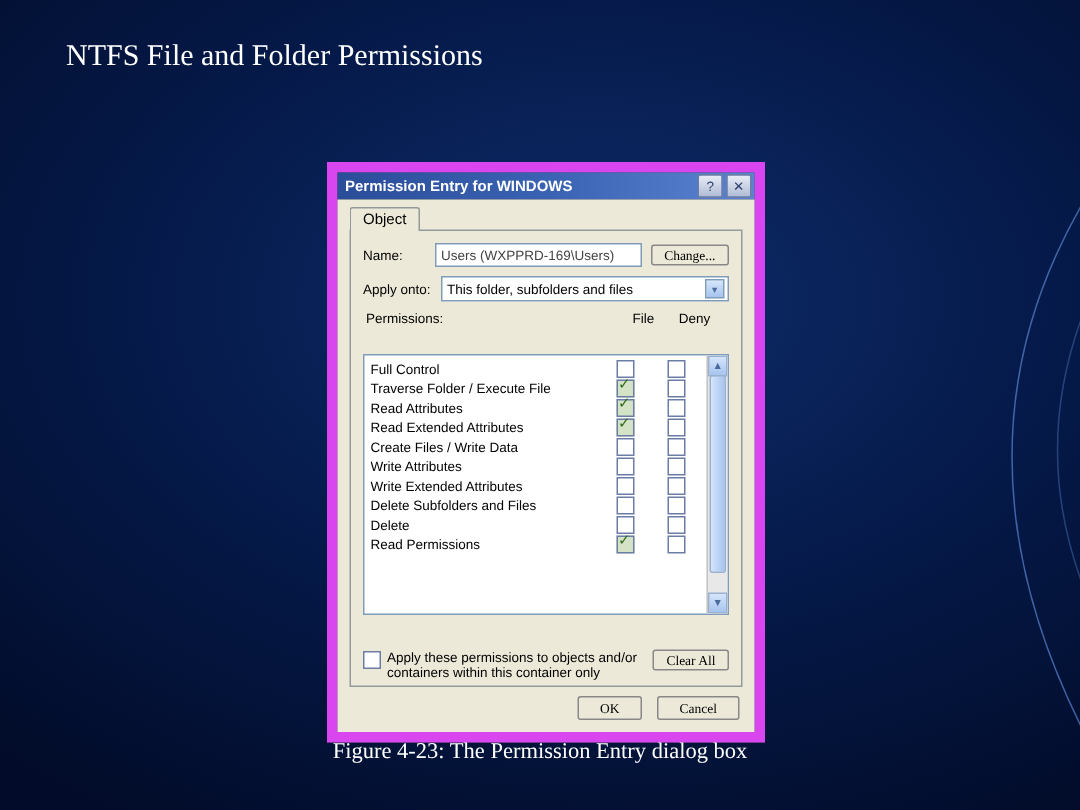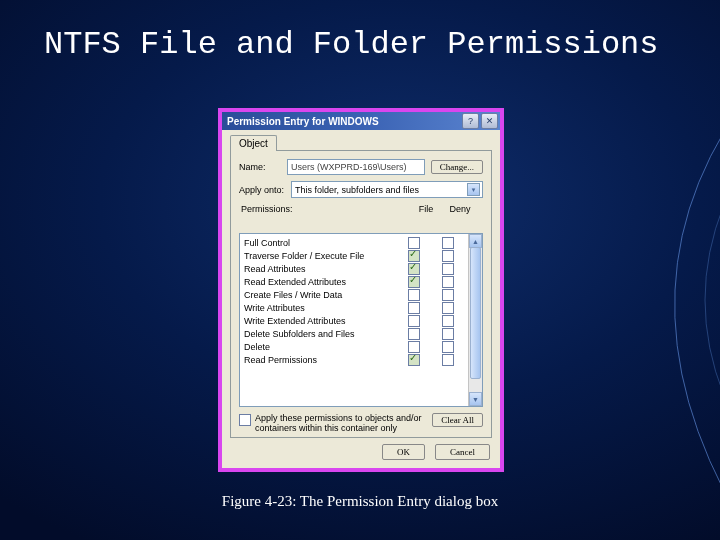--- a/index.html
+++ b/index.html
@@ -1,22 +1,22 @@
 <!DOCTYPE html>
 <html><head>
 <meta charset="utf-8">
 <style>
   html,body{margin:0;padding:0;width:720px;height:540px;overflow:hidden;font-family:Georgia,'Times New Roman',serif}
   body{background:#051a4a;background:radial-gradient(ellipse 600px 400px at 400px 200px,#0f2d6b 0%,#051a4a 50%,#020c2a 100%);position:relative}
-  .slide-title{color:#fff;font-size:32px;font-weight:400;text-align:left;padding:26px 0 0 44px;font-family:Liberation Mono, monospace}
+  .slide-title{color:#fff;font-size:20px;font-weight:400;text-align:left;padding:26px 0 0 44px;font-family:Liberation Serif, serif}
   .caption{position:absolute;bottom:30px;left:0;right:0;text-align:center;color:#fff;font-size:15px;font-family:Georgia,serif}
   .swoosh{position:absolute;right:-60px;top:100px;width:280px;height:400px;pointer-events:none;overflow:hidden}
   .swoosh svg{width:100%;height:100%}
   
-  .dialog{position:absolute;left:218px;top:108px;width:278px;background:#404040;font-family:Tahoma,Arial,sans-serif;font-size:9px;color:#000;border:4px solid #d946ef}
+  .dialog{position:absolute;left:218px;top:108px;width:278px;background:#404040;font-family:Tahoma,Arial,sans-serif;font-size:9px;color:#000;border:7px solid #d946ef}
   .titlebar{height:18px;background:linear-gradient(90deg,#2a4d99 0%,#3a62b3 50%,#5a84d0 100%);color:#fff;display:flex;align-items:center;padding:0 2px 0 5px;font-size:10px}
   .titlebar-text{flex:1;font-weight:bold}
   .titlebar-btn{width:15px;height:14px;background:linear-gradient(#e8ecf5,#b0bbd5);border:1px solid #6b7da4;margin-left:2px;display:flex;align-items:center;justify-content:center;font-size:9px;color:#2a3f6b;font-family:Arial;border-radius:2px}
   .dialog-body{padding:4px 8px 8px 8px;background:#ece9d8}
   .tab{display:inline-block;background:#ece9d8;border:1px solid #919b9c;border-bottom:none;padding:2px 8px;font-size:10px;border-radius:2px 2px 0 0;position:relative;z-index:2;top:1px}
   .tabpanel{border:1px solid #919b9c;background:#ece9d8;padding:8px 8px 4px 8px}
   .row{display:flex;align-items:center;margin-bottom:6px}
   .lbl{width:48px;font-size:9px}
   .txt{flex:1;height:14px;border:1px solid #7f9db9;background:#fff;font-size:9px;padding:0 3px;line-height:14px;color:#444}
   .btn{background:#ece9d8;border:1px solid #888;border-radius:2px;font-size:9px;padding:1px 8px;margin-left:6px;font-family:Liberation Serif, serif}
@@ -29,21 +29,21 @@
   .perm-scroll{position:absolute;right:0;top:0;bottom:0;width:13px;background:#e8e8e8;border-left:1px solid #c4c4c4}
   .perm-scroll .sbtn{height:12px;background:linear-gradient(#d6e5fb,#a6c4ef);border:1px solid #9bb1d0;display:flex;align-items:center;justify-content:center;font-size:7px;color:#4a6a9b;line-height:1}
   .perm-scroll .thumb{position:absolute;top:13px;left:1px;right:1px;height:130px;background:linear-gradient(90deg,#d6e5fb,#a6c4ef);border:1px solid #9bb1d0;border-radius:2px}
   .perm-list{position:absolute;left:0;right:13px;top:0;bottom:0;padding:2px 4px}
   .perm-row{display:flex;align-items:center;height:13px;font-size:9px}
   .perm-row .pn{flex:1;white-space:nowrap;overflow:hidden}
   .perm-row .cb{width:34px;text-align:center}
   .chk{display:inline-block;width:10px;height:10px;border:1px solid #6b7da4;background:#fff;position:relative;vertical-align:middle}
   .chk.on{background:#d4e3c5}
   .chk.on:after{content:'✓';position:absolute;left:0;top:-2px;font-size:10px;color:#2d6b1a;line-height:1}
-  .footer-row{display:flex;align-items:flex-start;margin-top:6px}
+  .footer-row{display:flex;align-items:flex-start;margin-top:23px}
   .footer-chk{display:flex;align-items:flex-start;flex:1;font-size:9px}
   .footer-chk .chk{margin-right:4px;margin-top:1px;flex-shrink:0}
   .dlg-btns{display:flex;justify-content:flex-end;gap:4px;margin-top:6px;padding:0 2px}
   .dlg-btns .btn{padding:2px 14px}
 </style>
 </head>
 <body>
 
 <div class="slide-title">NTFS File and Folder Permissions</div>
 

